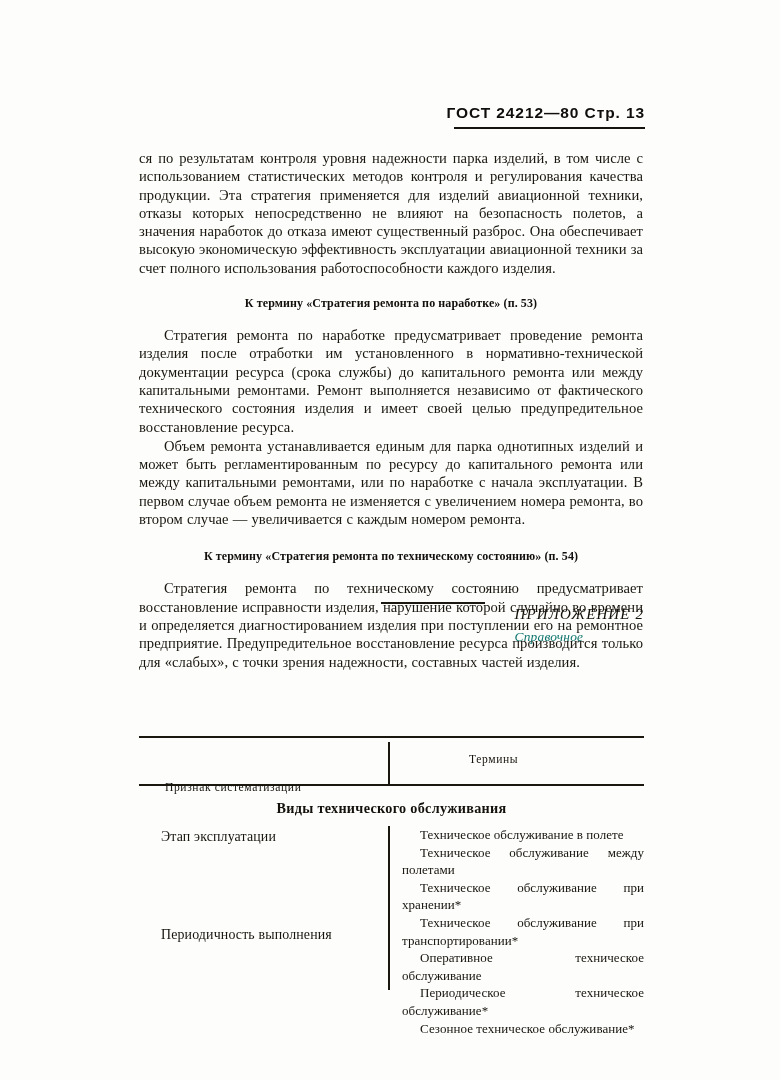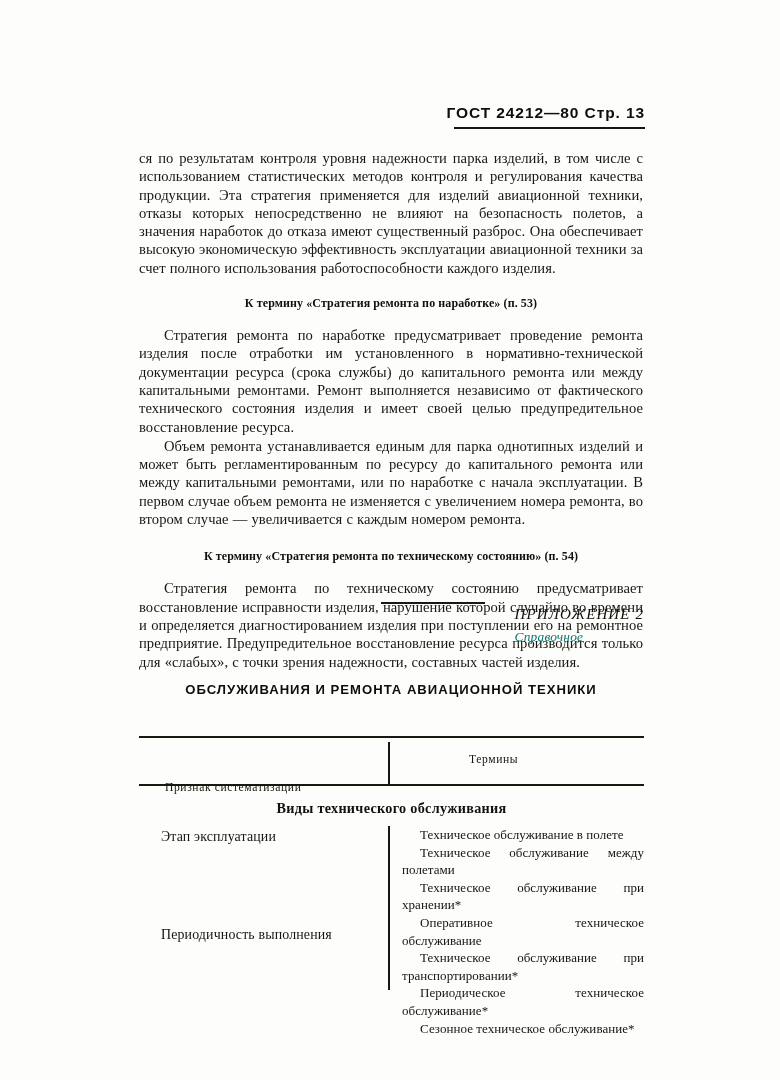--- a/index.html
+++ b/index.html
@@ -254,21 +254,20 @@
   </div>
 
   <div class="mid-rule"></div>
 
   <div class="appendix">
     <div class="appendix-title">ПРИЛОЖЕНИЕ 2</div>
     <div class="appendix-sub">Справочное</div>
   </div>
 
   <div class="annex-title">
-    <div>ОБСЛУЖИВАНИЯ И РЕМОНТА АВИАЦИОННОЙ ТЕХНИКИ</div>
   </div>
 
   <div class="tbl">
 
     <div class="rule-top"></div>
 
     <div class="thead">
       <div class="vline"></div>
       <div class="th col1">Признак систематизации</div>
       <div class="th col2">Термины</div>
@@ -283,21 +282,21 @@
     <div class="tbody">
       <div class="vline"></div>
 
       <div class="crit r1">Этап эксплуатации</div>
       <div class="crit r2">Периодичность выполнения</div>
 
       <div class="terms">
         <p class="term">Техническое обслуживание в полете</p>
         <p class="term">Техническое обслуживание между полетами</p>
         <p class="term">Техническое обслуживание при хранении*</p>
+        <p class="term">Техническое обслуживание при транспортировании*</p>
         <p class="term">Оперативное техническое обслуживание</p>
-        <p class="term">Техническое обслуживание при транспортировании*</p>
         <p class="term">Периодическое техническое обслуживание*</p>
         <p class="term">Сезонное техническое обслуживание*</p>
       </div>
     </div>
   </div>
 
 </div>
 
 </body></html>

